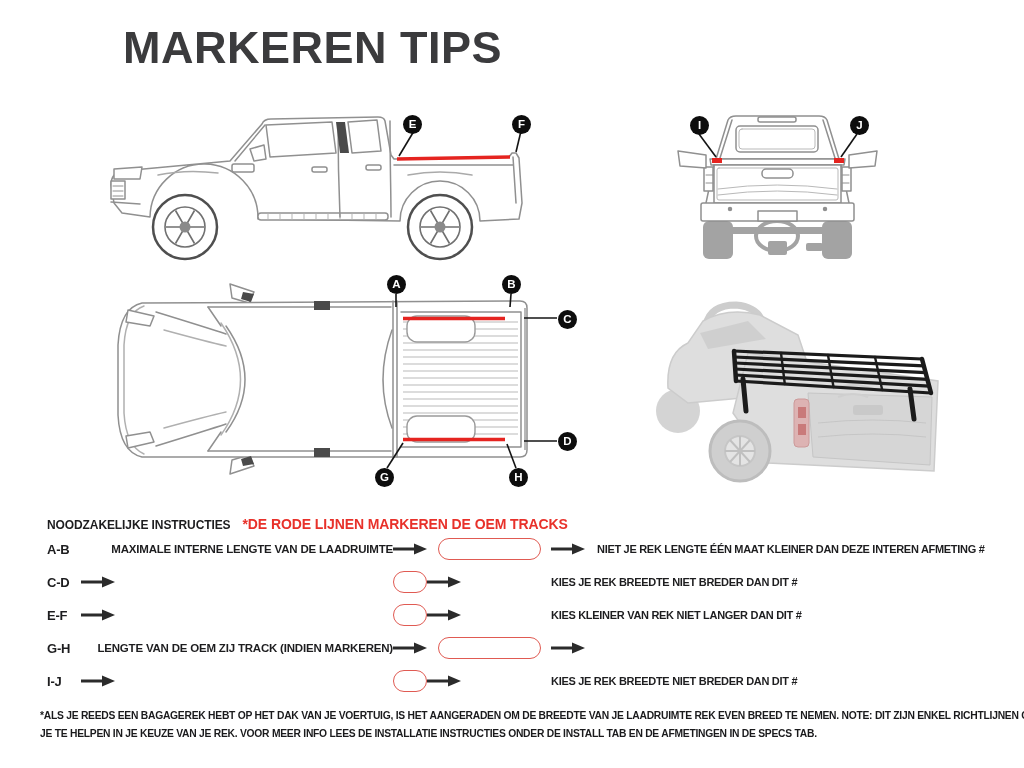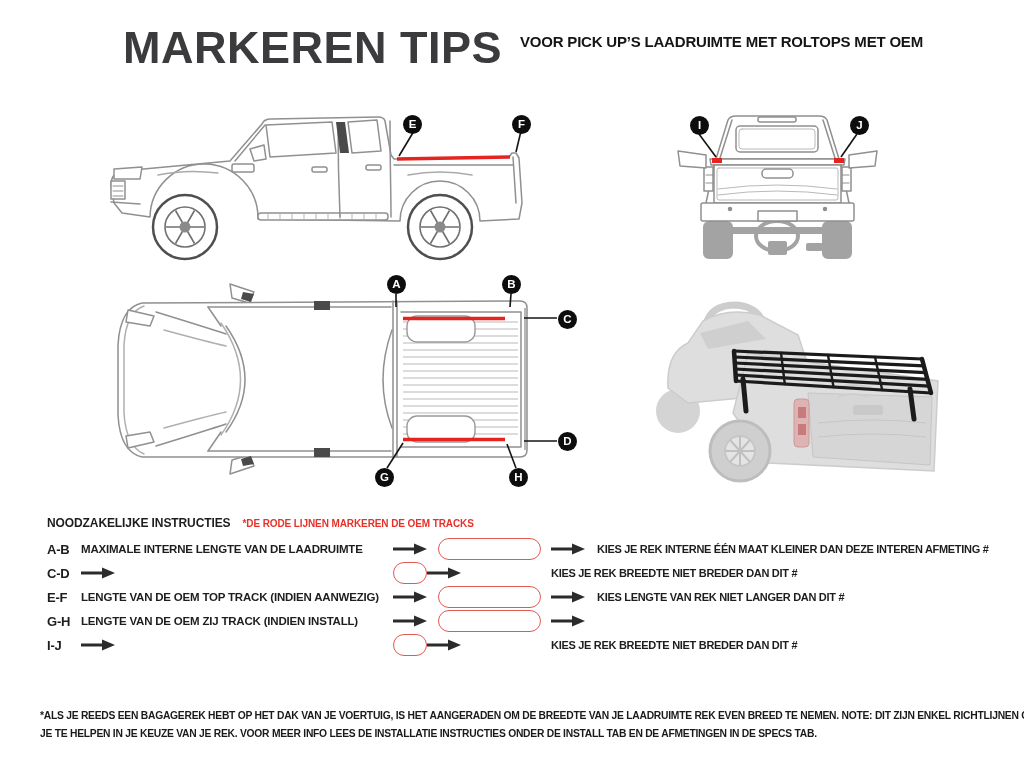--- a/index.html
+++ b/index.html
@@ -10,43 +10,42 @@
          font-weight:800;letter-spacing:.5px;color:#3b3b3d;white-space:nowrap;}
   .subtitle{position:absolute;left:520px;top:31px;margin:0;font-size:15px;line-height:22px;
             letter-spacing:-0.2px;color:#151517;}
   .subtitle span{display:block;white-space:nowrap;}
   
   .diag{position:absolute;}
   .marker{position:absolute;width:19px;height:19px;border-radius:50%;background:#0d0d0d;color:#fff;
           font-size:11.5px;line-height:19px;text-align:center;font-weight:700;}
   
   .sect-head{position:absolute;left:47px;top:516px;font-size:12px;letter-spacing:-0.1px;white-space:nowrap;}
-  .sect-note{color:#e8312a;margin-left:12px;font-size:10px;}
-  .rows{position:absolute;left:0;top:537px;width:1024px;display:flex;flex-direction:column;}
+  .sect-note{color:#e8312a;margin-left:12px;font-size:14px;}
+  .rows{position:absolute;left:0;top:537px;width:1024px;display:flex;flex-direction:column;gap:9px;}
   .row{display:grid;grid-template-columns:34px 312px 34px 124px 46px auto;align-items:center;
        height:24px;margin-left:47px;}
   .lbl{font-size:13px;letter-spacing:-0.2px;}
-  .desc{font-size:11.5px;letter-spacing:-0.2px;white-space:nowrap;}
+  .desc{font-size:11.5px;letter-spacing:-0.2px;white-space:nowrap;text-align:right;}
   .res{font-size:11px;letter-spacing:-0.3px;white-space:nowrap;}
   .arr{display:flex;align-items:center;}
   .pillwrap{display:flex;justify-content:center;}
   .pill{display:block;width:101px;height:20px;border:1.5px solid #e05a52;border-radius:12px;background:#fff;}
   
   .foot{position:absolute;left:40px;top:707px;font-size:10.3px;line-height:17.5px;letter-spacing:-0.25px;color:#1a1a1c;}
   .foot div{white-space:nowrap;}
   svg{display:block;}
 </style>
 </head>
 <body>
 
 <div class="page">
 
   <h1 class="title">MARKEREN TIPS</h1>
   <p class="subtitle">
-    <span>VOOR PICK UP’S LAADRUIMTE MET ROLTOPS MET OEM</span>
   </p>
 
   <svg class="diag" style="left:98px;top:103px" width="460" height="165" viewBox="0 0 460 165">
     <g stroke="#909090" stroke-width="1.5" fill="#ffffff" stroke-linejoin="round" stroke-linecap="round">
       <path d="M16,100 L13,82 Q13,70 24,68 L132,58 L164,21 Q166,16 173,16 L280,14 Q286,14 287,18 L293,52 L296,56
                L411,54 L414,50 L418,50 L421,55 L424,100 L421,116 L382,118
                A36,36 0 0 0 302,118 L160,116 A36,36 0 0 0 52,114 L24,110 Z"></path>
       <path d="M137,58 L167,22" fill="none"></path>
       <path d="M296,62 L415,62 M415,54 L418,100" fill="none"></path>
       <rect x="160" y="110" width="130" height="7" rx="3"></rect>
@@ -235,21 +234,21 @@
         </span>
       <span class="pillwrap">
           <span class="pill"></span>
         </span>
       <span class="arr">
           <svg width="34" height="12" viewBox="0 0 34 12">
             <line x1="0" y1="6" x2="22" y2="6" stroke="#2b2b2b" stroke-width="3"></line>
             <polygon points="21,0.5 34,6 21,11.5" fill="#2b2b2b"></polygon>
           </svg>
         </span>
-      <span class="res">KIES JE REK INTERNE ÉÉN MAAT KLEINER DAN DEZE INTEREN AFMETING #</span>
+      <span class="res">NIET JE REK LENGTE ÉÉN MAAT KLEINER DAN DEZE INTEREN AFMETING #</span>
     </div>
 
     <div class="row">
       <span class="lbl">C-D</span>
       <span class="arr">
           <svg width="34" height="12" viewBox="0 0 34 12">
             <line x1="0" y1="6" x2="22" y2="6" stroke="#2b2b2b" stroke-width="3"></line>
             <polygon points="21,0.5 34,6 21,11.5" fill="#2b2b2b"></polygon>
           </svg>
         </span>
@@ -260,42 +259,41 @@
           <svg width="34" height="12" viewBox="0 0 34 12">
             <line x1="0" y1="6" x2="22" y2="6" stroke="#2b2b2b" stroke-width="3"></line>
             <polygon points="21,0.5 34,6 21,11.5" fill="#2b2b2b"></polygon>
           </svg>
         </span>
       <span class="res">KIES JE REK BREEDTE NIET BREDER DAN DIT #</span>
     </div>
 
     <div class="row">
       <span class="lbl">E-F</span>
-      <span class="desc">LENGTE VAN DE OEM TOP TRACK (INDIEN AANWEZIG)</span>
-      <span class="arr">
-          <svg width="34" height="12" viewBox="0 0 34 12">
-            <line x1="0" y1="6" x2="22" y2="6" stroke="#2b2b2b" stroke-width="3"></line>
-            <polygon points="21,0.5 34,6 21,11.5" fill="#2b2b2b"></polygon>
-          </svg>
-        </span>
-      <span class="pillwrap">
-          <span class="pill"></span>
-        </span>
-      <span class="arr">
-          <svg width="34" height="12" viewBox="0 0 34 12">
-            <line x1="0" y1="6" x2="22" y2="6" stroke="#2b2b2b" stroke-width="3"></line>
-            <polygon points="21,0.5 34,6 21,11.5" fill="#2b2b2b"></polygon>
-          </svg>
-        </span>
-      <span class="res">KIES LENGTE VAN REK NIET LANGER DAN DIT #</span>
+      <span class="arr">
+          <svg width="34" height="12" viewBox="0 0 34 12">
+            <line x1="0" y1="6" x2="22" y2="6" stroke="#2b2b2b" stroke-width="3"></line>
+            <polygon points="21,0.5 34,6 21,11.5" fill="#2b2b2b"></polygon>
+          </svg>
+        </span>
+      <span class="pillwrap">
+          <span class="pill"></span>
+        </span>
+      <span class="arr">
+          <svg width="34" height="12" viewBox="0 0 34 12">
+            <line x1="0" y1="6" x2="22" y2="6" stroke="#2b2b2b" stroke-width="3"></line>
+            <polygon points="21,0.5 34,6 21,11.5" fill="#2b2b2b"></polygon>
+          </svg>
+        </span>
+      <span class="res">KIES KLEINER VAN REK NIET LANGER DAN DIT #</span>
     </div>
 
     <div class="row">
       <span class="lbl">G-H</span>
-      <span class="desc">LENGTE VAN DE OEM ZIJ TRACK (INDIEN INSTALL)</span>
+      <span class="desc">LENGTE VAN DE OEM ZIJ TRACK (INDIEN MARKEREN)</span>
       <span class="arr">
           <svg width="34" height="12" viewBox="0 0 34 12">
             <line x1="0" y1="6" x2="22" y2="6" stroke="#2b2b2b" stroke-width="3"></line>
             <polygon points="21,0.5 34,6 21,11.5" fill="#2b2b2b"></polygon>
           </svg>
         </span>
       <span class="pillwrap">
           <span class="pill"></span>
         </span>
       <span class="arr">

